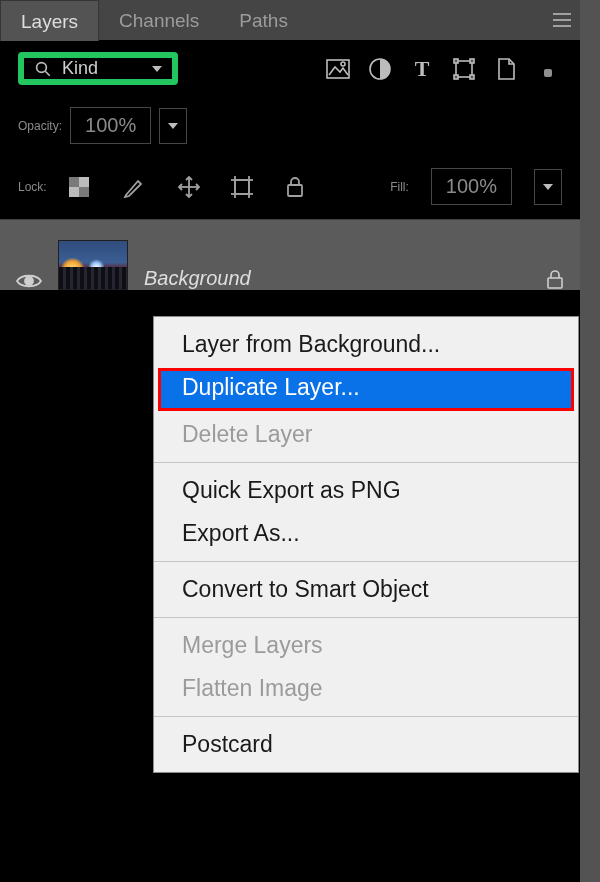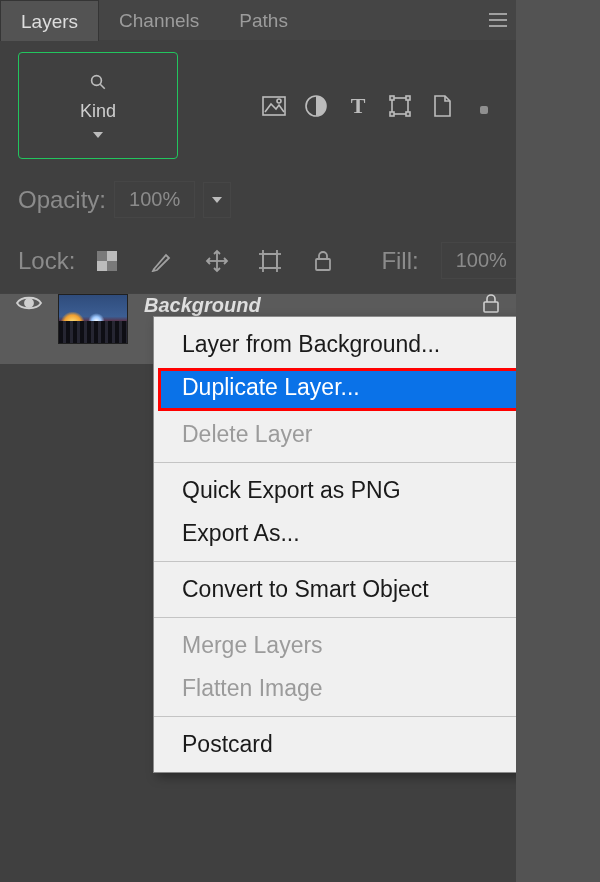--- a/index.html
+++ b/index.html
@@ -1,55 +1,55 @@
 <!DOCTYPE html>
 <html><head>
   <meta charset="utf-8">
   <style>
     * { margin:0; padding:0; box-sizing:border-box; font-family: Arial, "Helvetica Neue", Helvetica, sans-serif; }
     body { width:600px; height:882px; background:#535353; }
-    .panel { width:516px; height:882px; background:#404040; position:relative; overflow:hidden; }
+    .panel { width:580px; height:882px; background:#000000; position:relative; overflow:hidden; }
     .tab  { padding:10px 20px 8px 20px; font-size:19px; color:#9c9c9c; }
     .tab.active { background:#535353; color:#dedede; border-top:1px solid #353535; border-left:1px solid #353535; border-right:1px solid #353535;}
     .tab:not(.active){ background:#454545;}
     .tabs-row { background:#454545; display:flex; align-items:center; height:40px; }
     .tabs-row .spacer{ flex:1; background:#454545;}
     .flyout{ width:36px; height:40px; display:flex; align-items:center; justify-content:center;}
     .flyout-lines{ width:18px; height:2px; background:#a0a0a0; position:relative;}
     .flyout-lines::before, .flyout-lines::after{content:"";position:absolute;left:0;width:18px;height:2px;background:#a0a0a0;}
     .flyout-lines::before{top:-6px;}
     .flyout-lines::after{top:6px;}
 
     
     .row { display:flex; align-items:center; padding:12px 18px; gap:14px; }
-    .kind-box { display:flex; align-items:center; gap:10px; border:1px solid #22c55e; border-radius:4px; padding:20px 10px; width:160px; color:#bcbcbc;flex-direction:column; }
+    .kind-box { display:flex; align-items:center; gap:10px; border:6px solid #22c55e; border-radius:4px; padding:0 10px; width:160px; color:#bcbcbc; }
     .kind-box .search{ font-size:17px; color:#bcbcbc;}
     .kind-label{ font-size:18px; color:#cfcfcf; flex:1;}
     .chev { width:0; height:0; border-left:5px solid transparent;border-right:5px solid transparent;border-top:6px solid #bcbcbc;}
     .filter-ico{ width:28px; height:28px; display:flex; align-items:center; justify-content:center; color:#bcbcbc; font-size:22px;}
     .filter-spacer{flex:1;}
 
     
     .blend-row{ display:flex; align-items:center; padding:10px 18px; gap:18px; }
     .blend-box{ border:1px solid #3e3e3e; border-radius:3px; padding:6px 18px 6px 14px; width:255px; display:flex; align-items:center;}
     .blend-label{ font-size:20px; color:#8b8b8b; flex:1;}
     .opacity-row{ display:flex; align-items:center; gap:8px; }
-    .opacity-label,.fill-label,.lock-label{ font-size:24px; color:#8b8b8b;}
+    .opacity-label,.fill-label,.lock-label{ font-size:12px; color:#8b8b8b;}
     .value-box{ border:1px solid #464646; padding:6px 14px; font-size:20px; color:#8b8b8b; display:flex; align-items:center;}
     .drop-btn{ border:1px solid #464646; width:28px; height:36px; display:flex; align-items:center; justify-content:center;}
 
     
     .lock-fill-row{ display:flex; align-items:center; gap:22px; padding:14px 18px; }
     .lock-icons{ display:flex; gap:30px; align-items:center;}
     .ico{ color:#a0a0a0; font-size:22px; width:24px; text-align:center;}
     .lock-spacer{flex:1;}
 
     
     .layer-area{ border-top:1px solid #424242;}
-    .layer-row{ display:flex; align-items:flex-start; height:70px; padding:0 16px; gap:16px; background:#5b5b5b;font-weight:bold;}
+    .layer-row{ display:flex; align-items:flex-end; height:70px; padding:0 16px; gap:16px; background:#5b5b5b;}
     .eye{ color:#cfcfcf; font-size:22px;}
     .thumb{ width:70px; height:50px; background:#000; position:relative; overflow:hidden; border:1px solid #202020;}
     .thumb::before{content:"";position:absolute;inset:0;
       background:
         radial-gradient(circle at 20% 60%, #ffef8c 0%, #f0a030 14%, transparent 20%),
         radial-gradient(circle at 55% 55%, #ffffff 0%, #9cc8ff 10%, transparent 18%),
         linear-gradient(#2f4c7c 0%, #3c5e93 45%, #5a2f45 55%, #1a1018 100%);
     }
     .thumb::after{content:"";position:absolute;left:0;right:0;bottom:0;height:45%;
       background:repeating-linear-gradient(90deg,#0e0e14 0 4px,#262632 4px 7px);}

